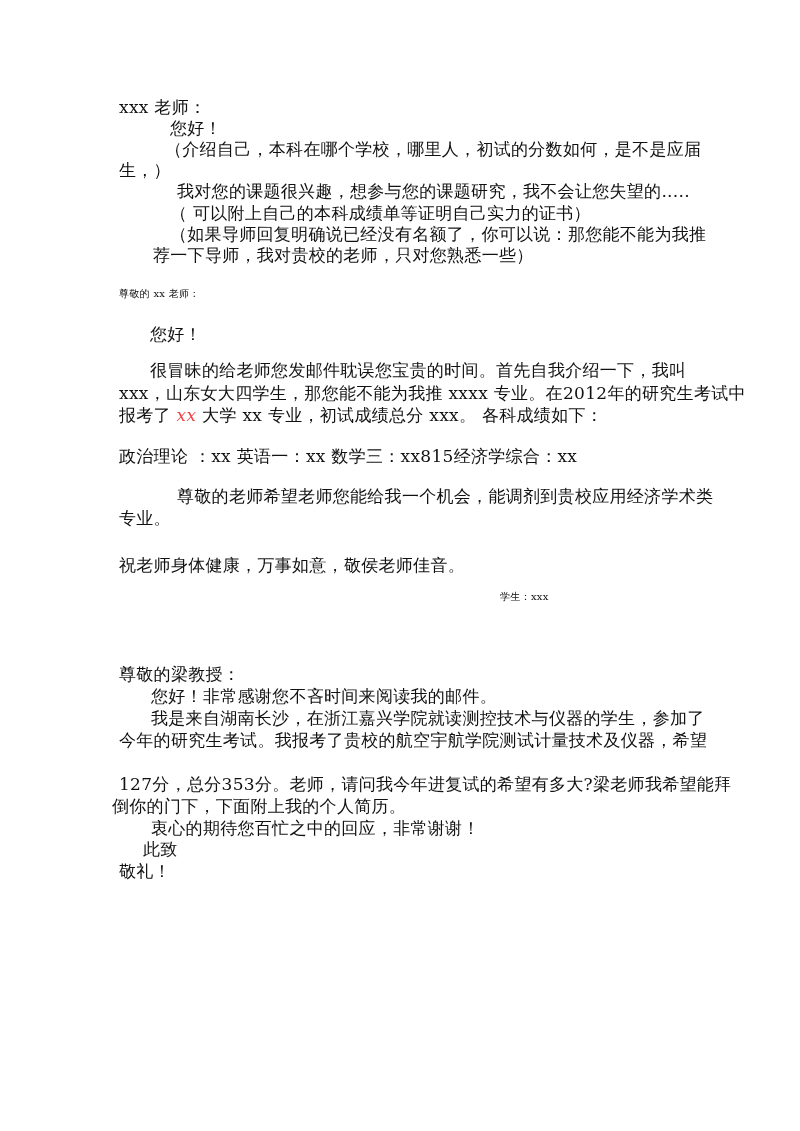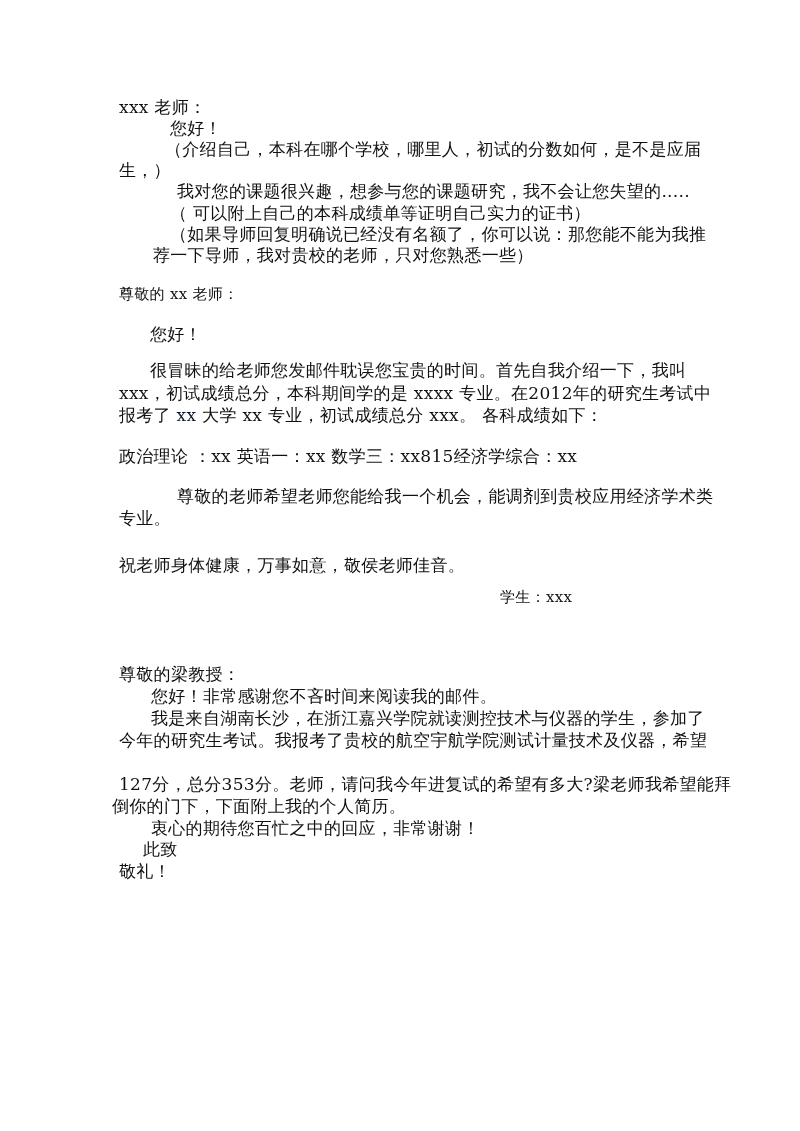--- a/index.html
+++ b/index.html
@@ -22,44 +22,45 @@
       height: 1131px;
     }
     .line {
       position: absolute;
       white-space: nowrap;
       font-size: 17px;
       line-height: 20px;
       letter-spacing: 0.3px;
     }
     .small {
-      font-size: 15px;
+      font-size: 10px;
     }
     .red {
-      color: #0f172a;
+      color: #ef4444;
+      font-style: italic;
     }
   </style>
 </head>
 <body>
 
 <div class="page">
 
   <div class="line" style="left:119px; top:97px;">xxx 老师：</div>
   <div class="line" style="left:170px; top:118px;">您好！</div>
   <div class="line" style="left:165px; top:139px;">（介绍自己，本科在哪个学校，哪里人，初试的分数如何，是不是应届</div>
   <div class="line" style="left:119px; top:160px;">生，）</div>
   <div class="line" style="left:177px; top:181px;">我对您的课题很兴趣，想参与您的课题研究，我不会让您失望的.....</div>
   <div class="line" style="left:170px; top:203px;">（ 可以附上自己的本科成绩单等证明自己实力的证书）</div>
   <div class="line" style="left:170px; top:224px;">（如果导师回复明确说已经没有名额了，你可以说：那您能不能为我推</div>
   <div class="line" style="left:119px; top:245px;margin-left:34px;">荐一下导师，我对贵校的老师，只对您熟悉一些）</div>
 
   <div class="line small" style="left:119px; top:284px;">尊敬的 xx 老师：</div>
   <div class="line" style="left:150px; top:324px;">您好！</div>
   <div class="line" style="left:150px; top:360px;">很冒昧的给老师您发邮件耽误您宝贵的时间。首先自我介绍一下，我叫</div>
-  <div class="line" style="left:119px; top:383px;">xxx，初试成绩总分，本科期间学的是 xxxx 专业。在2012年的研究生考试中</div>
+  <div class="line" style="left:119px; top:383px;">xxx，山东女大四学生，那您能不能为我推 xxxx 专业。在2012年的研究生考试中</div>
   <div class="line" style="left:119px; top:405px;">
     <span>报考了 </span><span class="red">xx</span><span> 大学 xx 专业，初试成绩总分 xxx。  各科成绩如下：</span>
   </div>
   <div class="line" style="left:119px; top:446px;">政治理论 ：xx 英语一：xx 数学三：xx815经济学综合：xx</div>
   <div class="line" style="left:177px; top:486px;">尊敬的老师希望老师您能给我一个机会，能调剂到贵校应用经济学术类</div>
   <div class="line" style="left:119px; top:508px;">专业。</div>
   <div class="line" style="left:119px; top:555px;">祝老师身体健康，万事如意，敬侯老师佳音。</div>
   <div class="line small" style="left:500px; top:587px;">学生：xxx</div>
 
   <div class="line" style="left:119px; top:664px;">尊敬的梁教授：</div>

